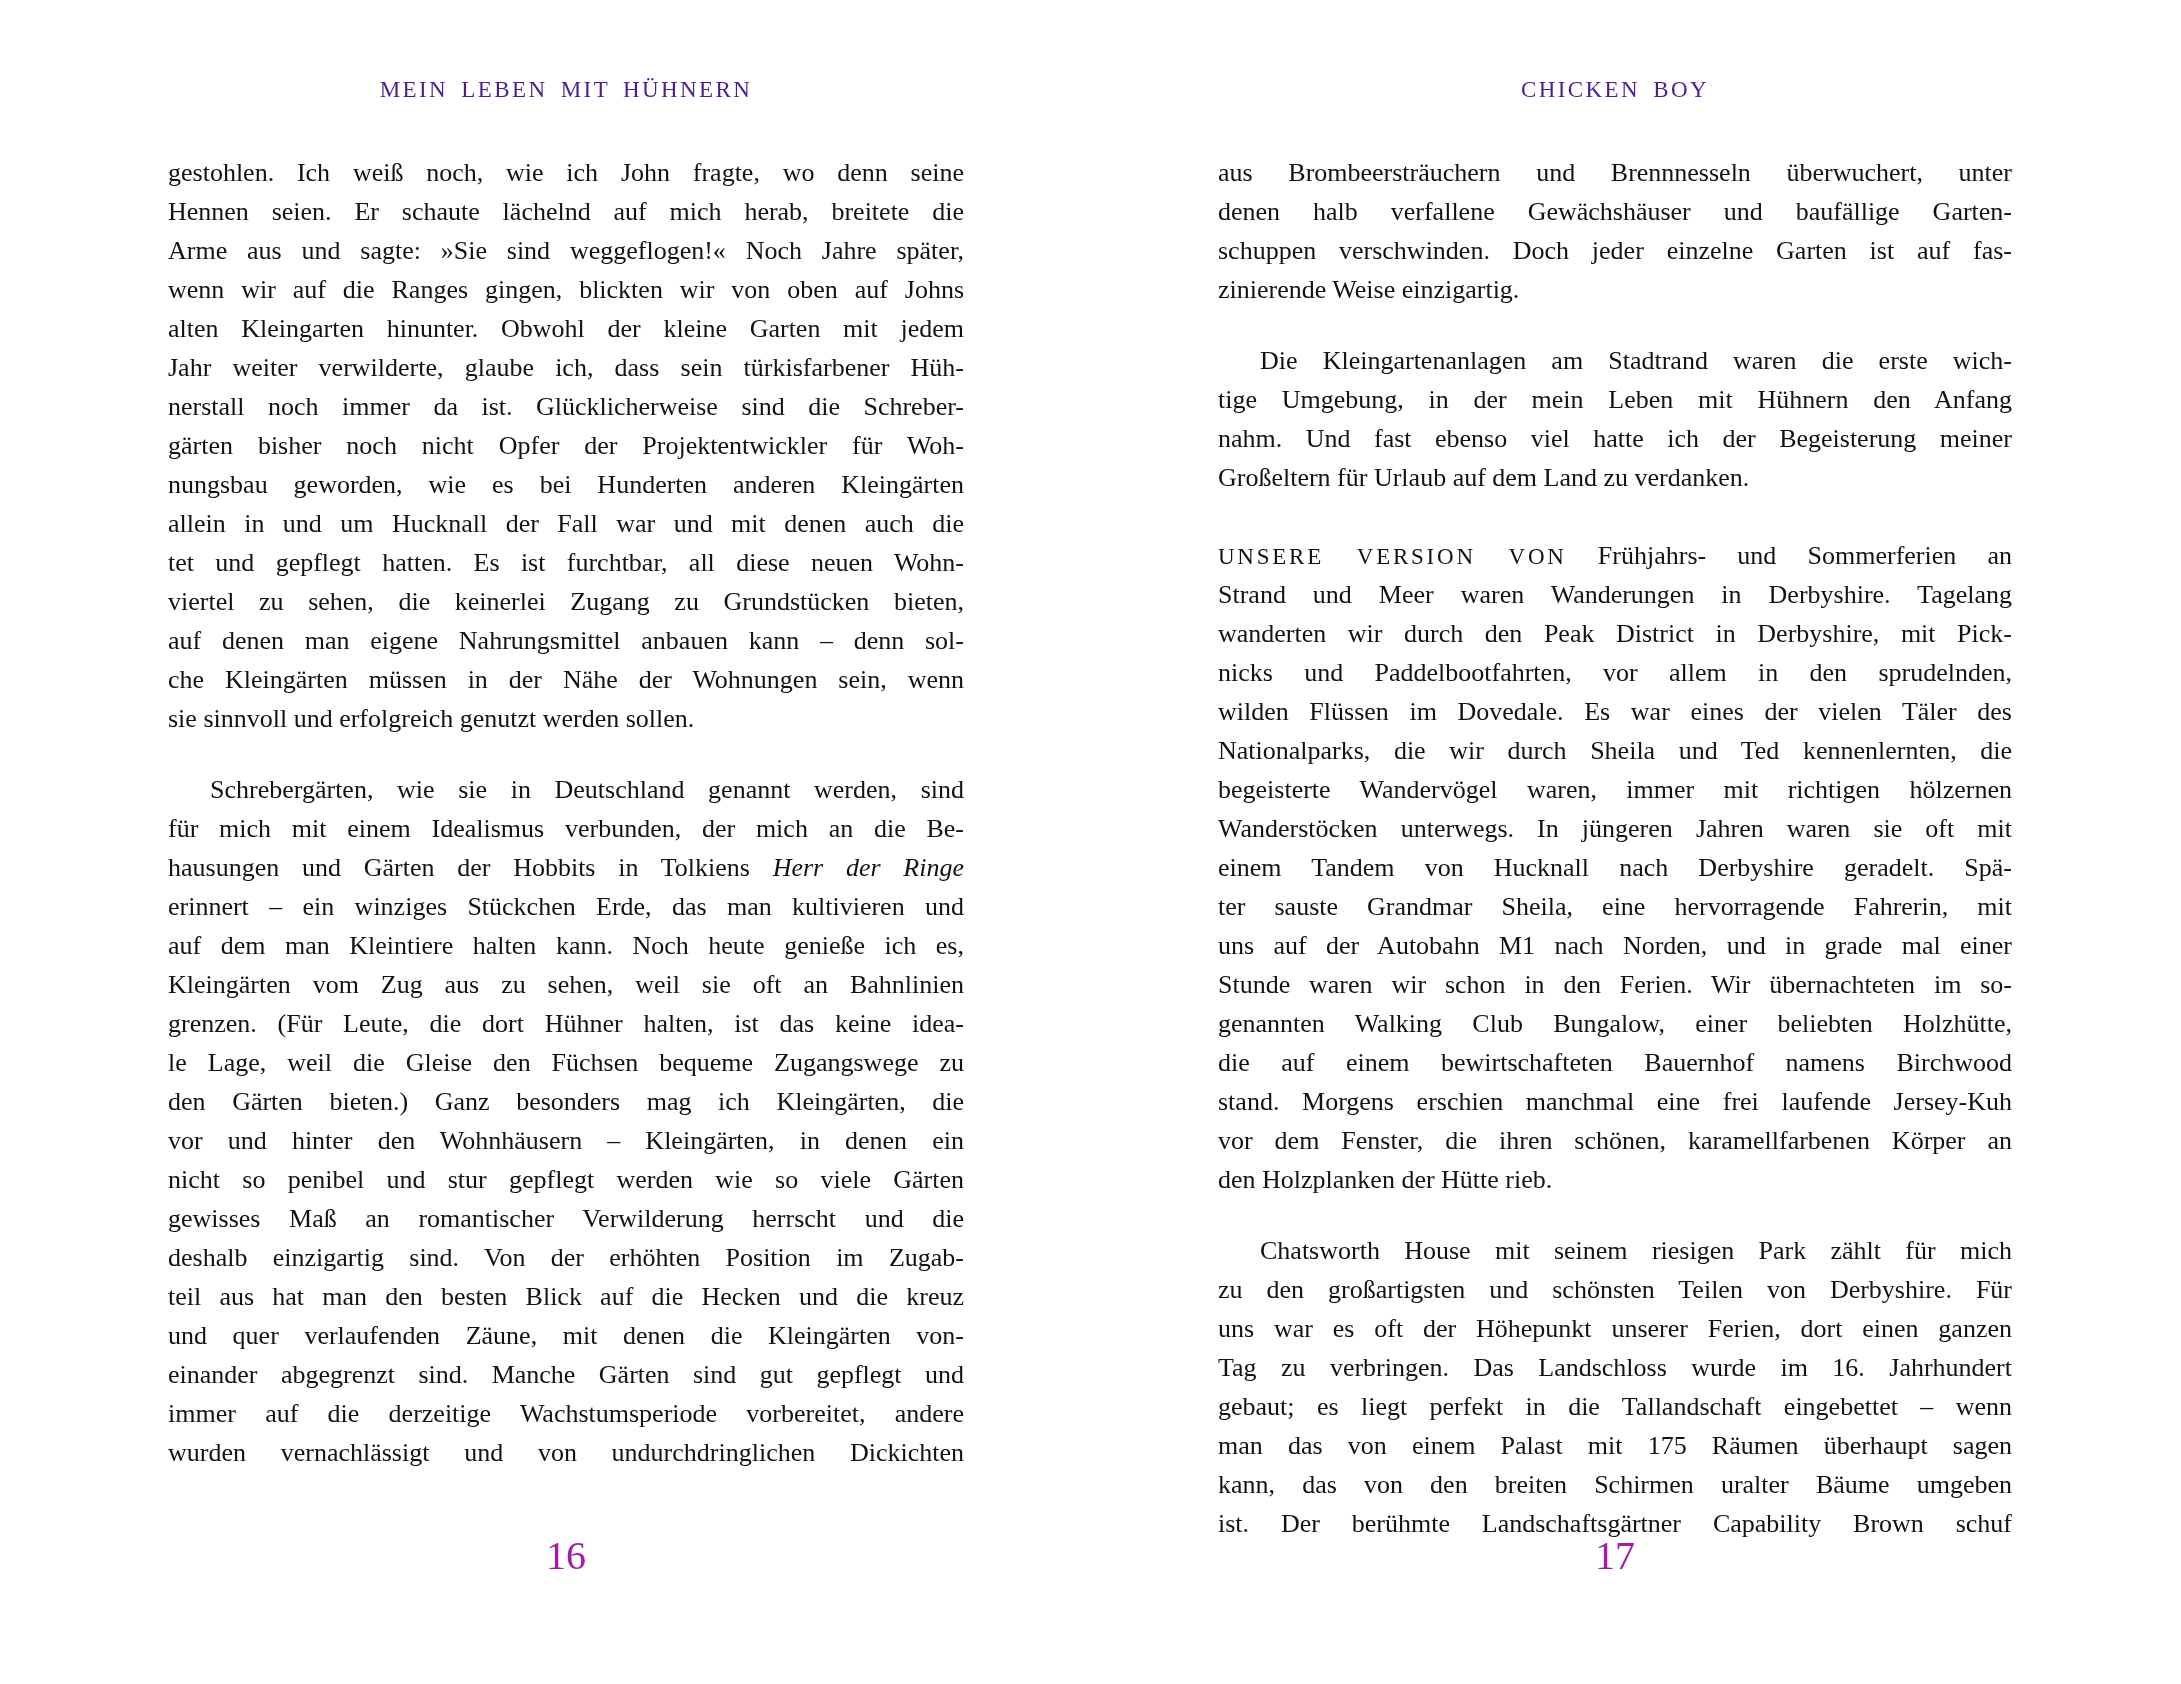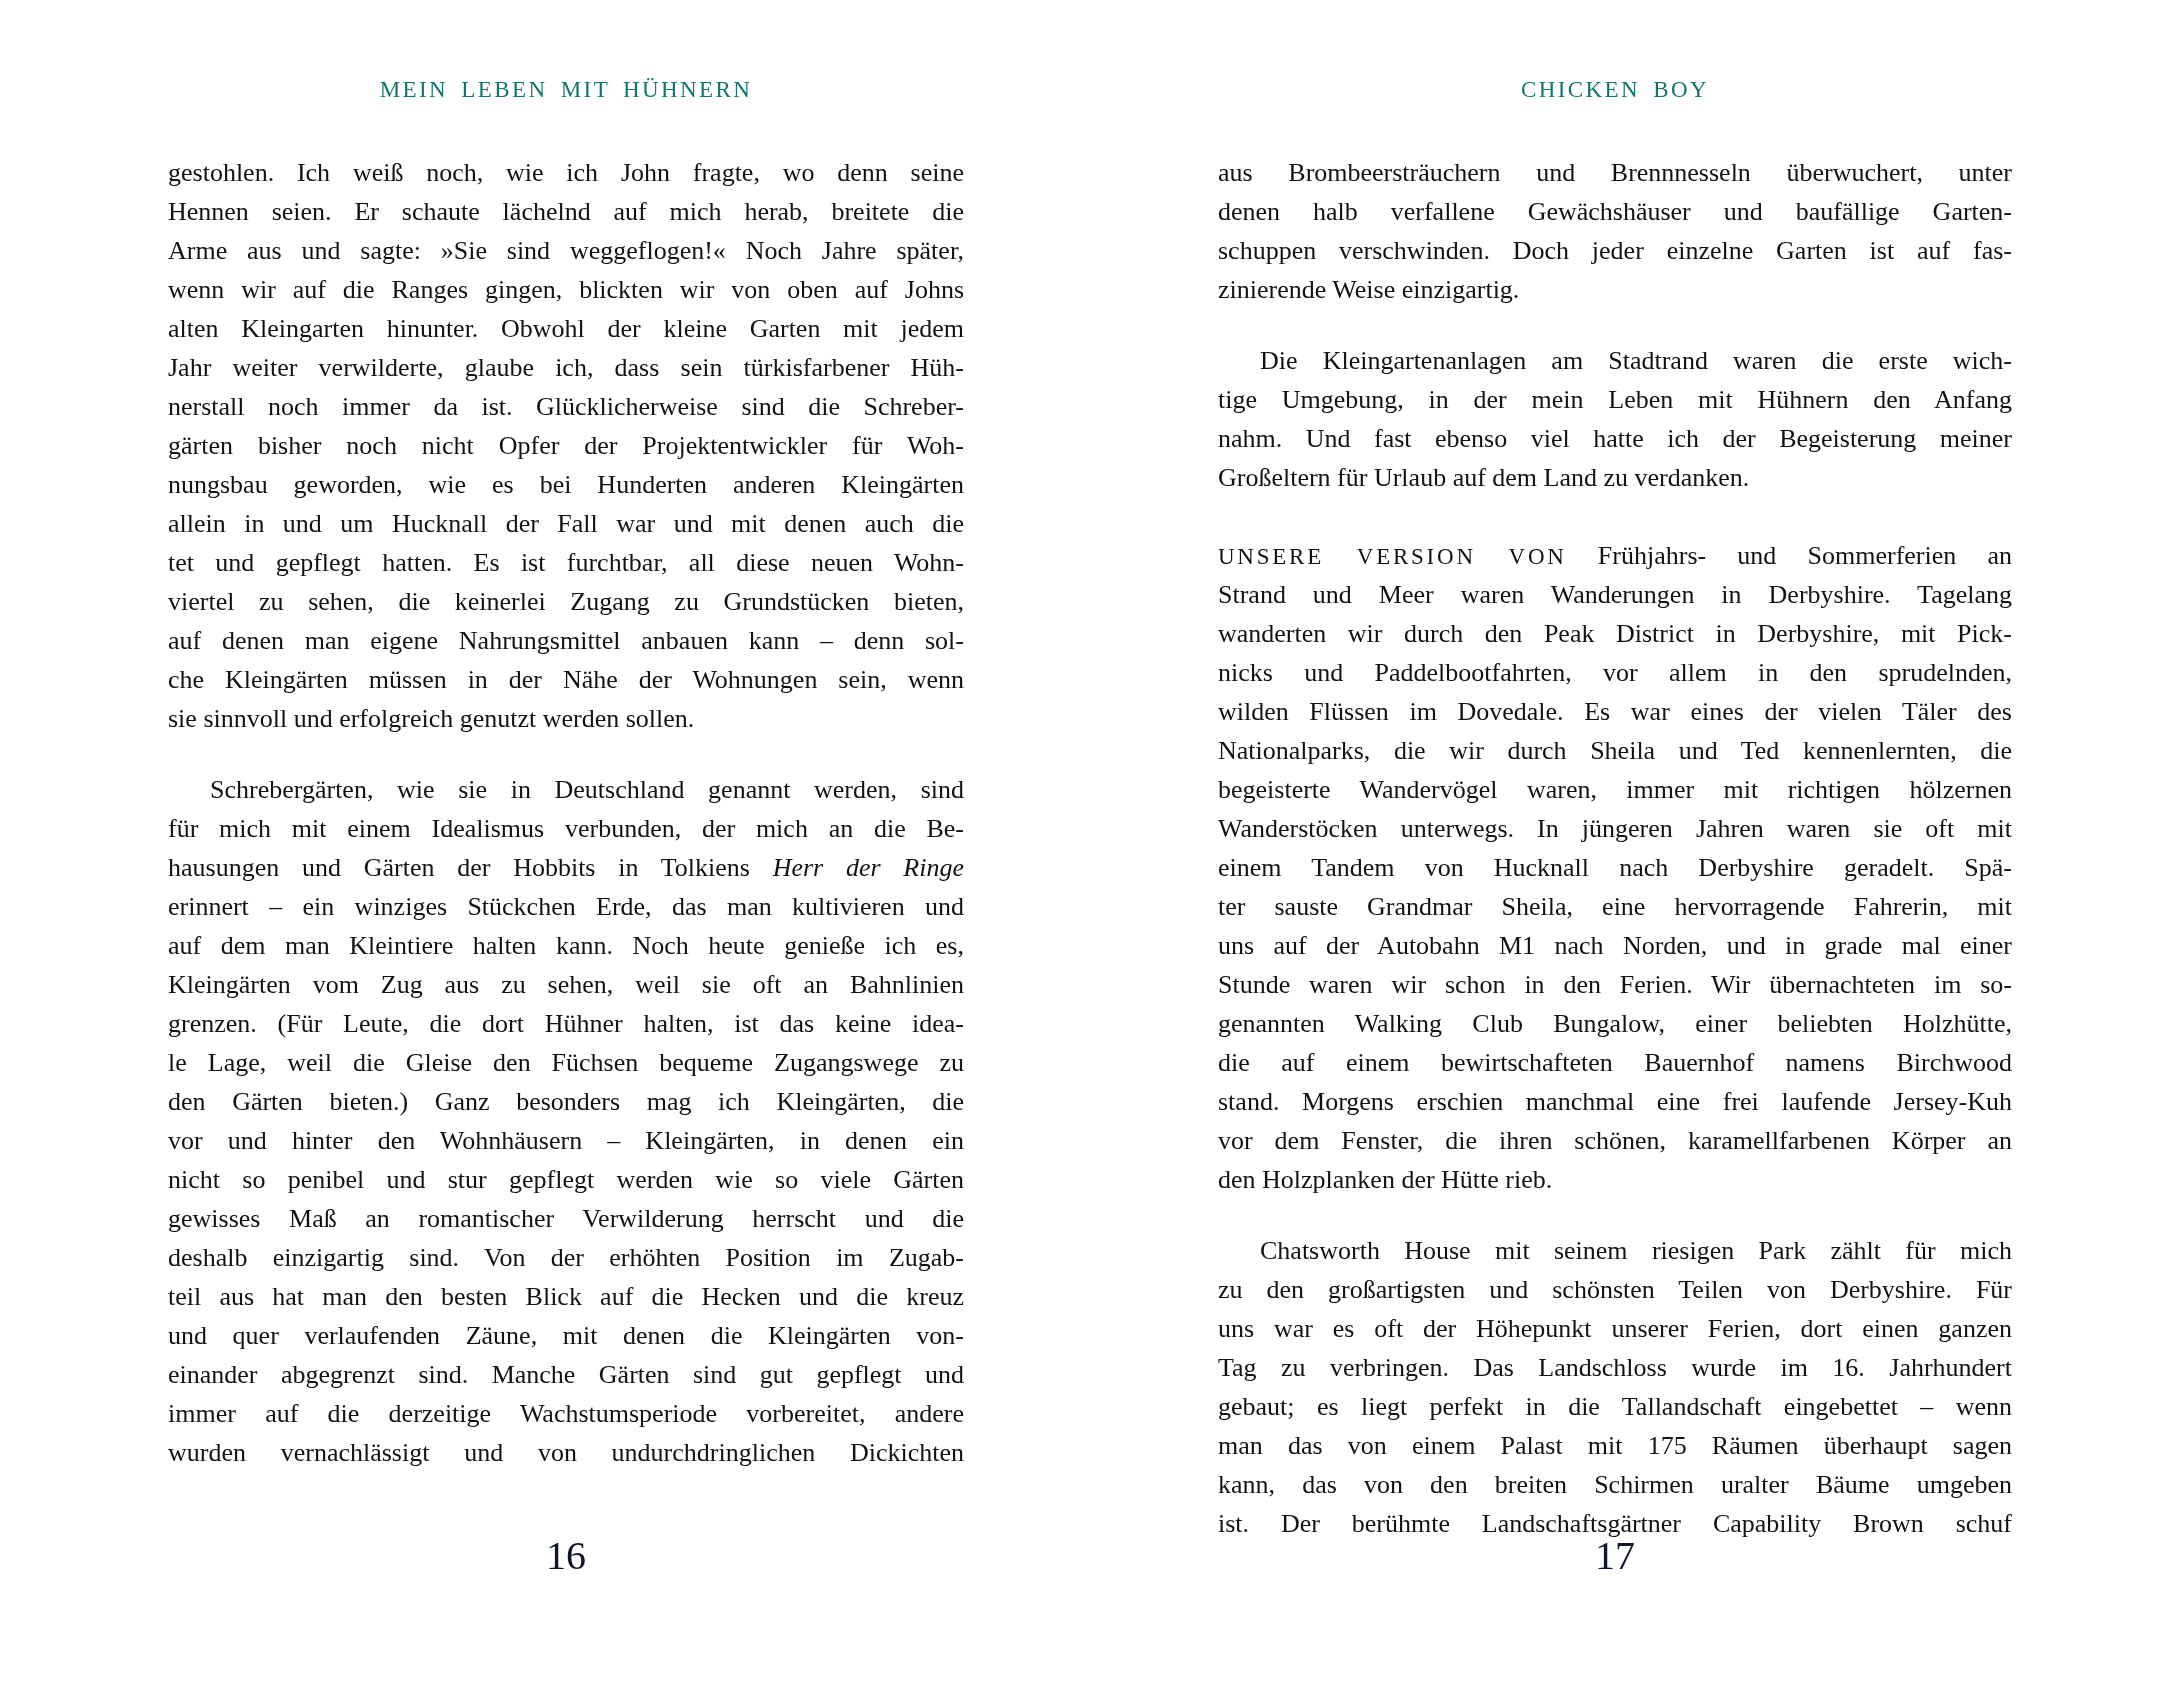--- a/index.html
+++ b/index.html
@@ -16,21 +16,21 @@
   .page-right { left: 1218px; width: 794px; }
 
   .running-header {
     position: absolute;
     top: 78px; left: 0; right: 0;
     text-align: center;
     font-size: 23px;
     line-height: 1;
     letter-spacing: 0.105em;
     word-spacing: 0.22em;
-    color: #0f766e;
+    color: #4c1d95;
     text-transform: none;
     white-space: nowrap;
   }
 
   .text-block {
     position: absolute;
     top: 153px; left: 0; right: 0;
   }
   .line {
     height: 39px;
@@ -51,21 +51,21 @@
     font-size: 23px;
     letter-spacing: 0.12em;
   }
 
   .folio {
     position: absolute;
     top: 1536px; left: 0; right: 0;
     text-align: center;
     font-size: 40px;
     line-height: 1;
-    color: #0f172a;
+    color: #a21caf;
   }
 </style>
 </head>
 <body>
 
 <div class="spread">
 
   <section class="page page-left">
     <div class="running-header">MEIN LEBEN MIT HÜHNERN</div>
     <div class="text-block">

